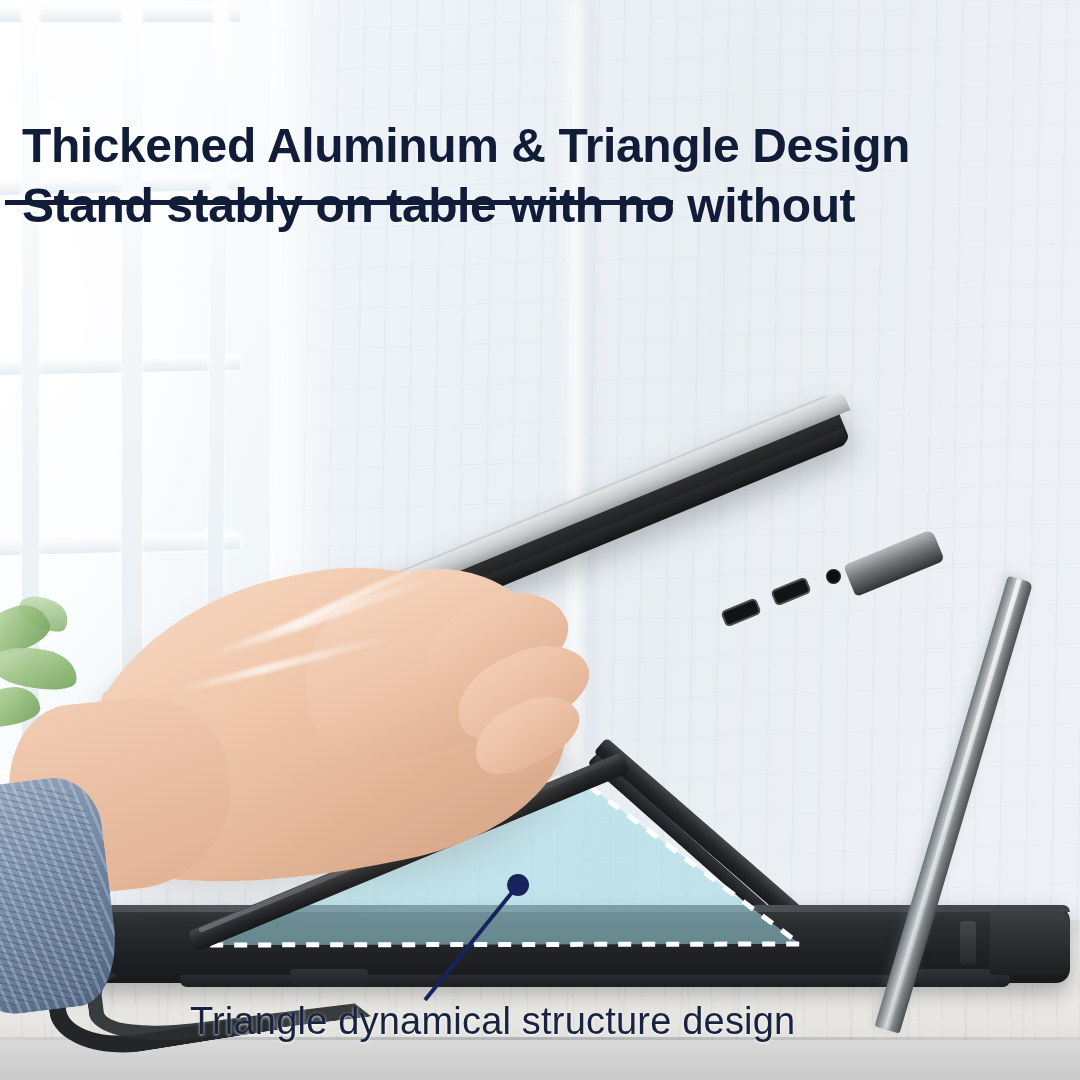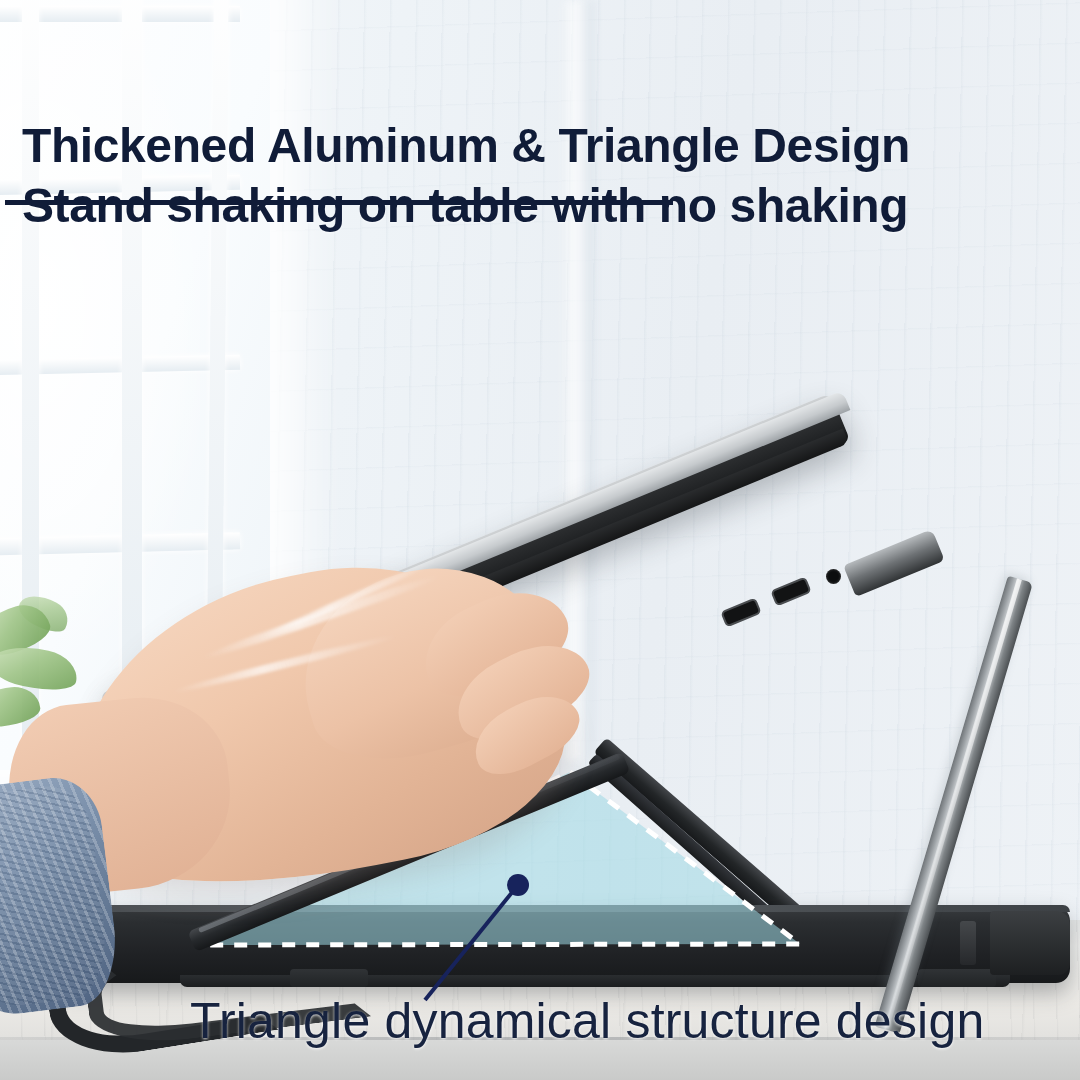--- a/index.html
+++ b/index.html
@@ -364,21 +364,21 @@
     color: #17233f;
     font-size: 29px;
     line-height: 40px;
     white-space: pre-line;
     text-shadow: 0 1px 2px rgba(255,255,255,.6);
   }
   .caption {
     position: absolute;
     left: 190px; top: 998px;
     color: #17233f;
-    font-size: 50px;
+    font-size: 38px;
     line-height: 46px;
     letter-spacing: .2px;
     text-shadow: 0 1px 3px rgba(255,255,255,.85);
   }
 </style>
 </head>
 <body>
 
 <div id="poster">
 
@@ -454,18 +454,18 @@
   <div class="finger f3"></div>
   <div class="tendon t1"></div>
   <div class="tendon t2"></div>
   <div class="tendon t3"></div>
   <div class="wrist"></div>
   <div class="sleeve"></div>
   <div class="sleeve-knit"></div>
 
   <div class="headline">
     <span>Thickened Aluminum &amp; Triangle Design</span>
-    <span class="l2">Stand shaking on table with no shaking</span>
+    <span class="l2">Stand stably on table with no without</span>
   </div>
   <div class="rule"></div>
   <div class="caption">Triangle dynamical structure design</div>
 
 </div>
 
 </body></html>

